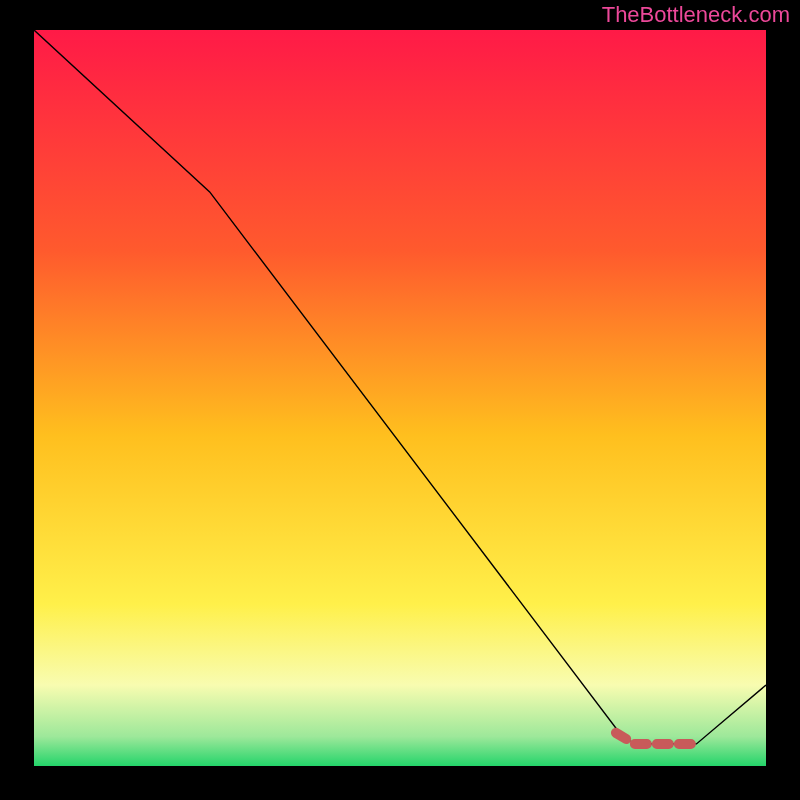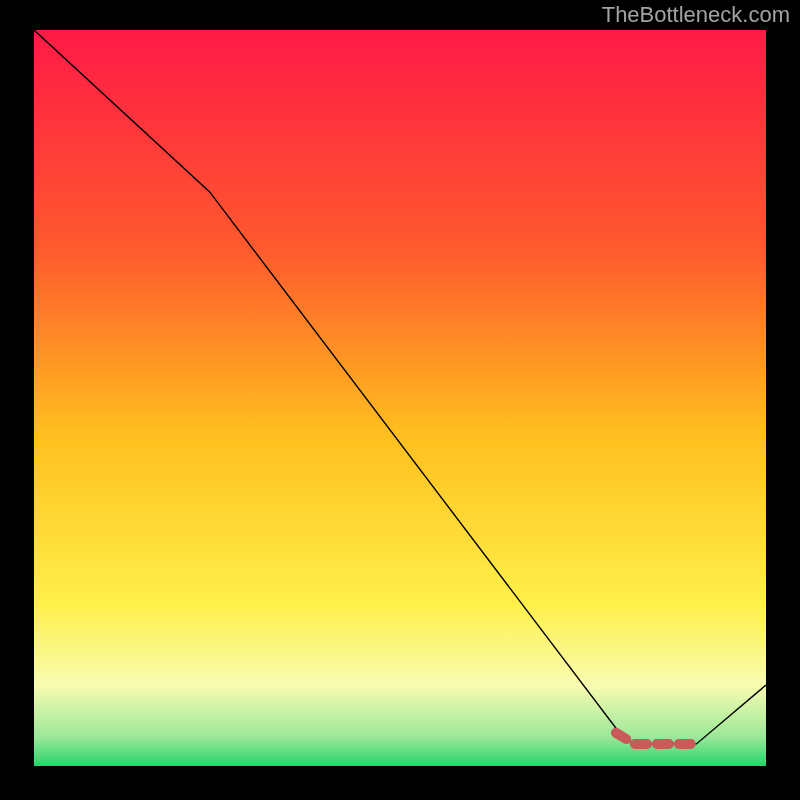--- a/index.html
+++ b/index.html
@@ -14,21 +14,21 @@
   .stage {
     position: relative;
     width: 800px;
     height: 800px;
     background: #000;
   }
   .attribution {
     position: absolute;
     top: 2px;
     right: 10px;
-    color: #a3a3a3;
+    color: #ec4899;
     font-size: 22px;
     font-family: Arial, sans-serif;
   }
   .plot-wrap {
     position: absolute;
     left: 34px;
     top: 30px;
     width: 732px;   
     height: 736px;  
   }

